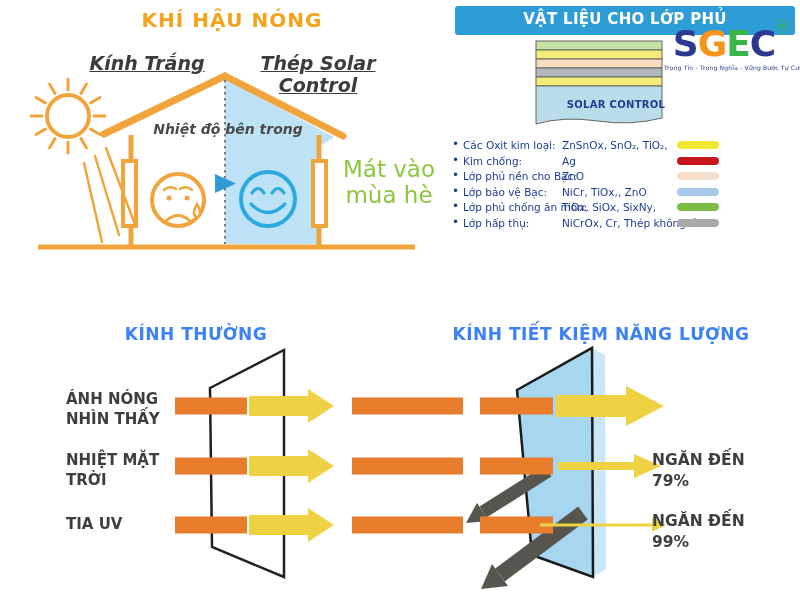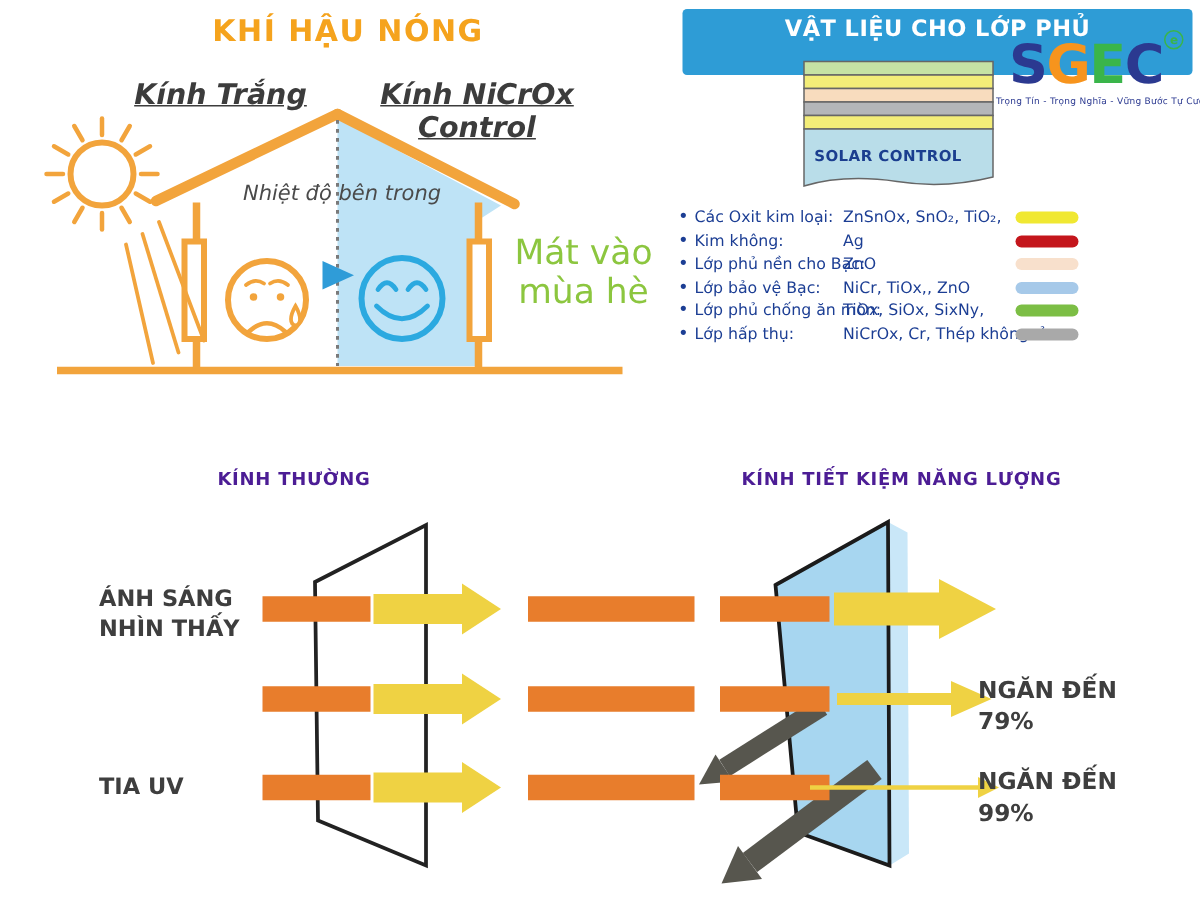--- a/index.html
+++ b/index.html
@@ -5,44 +5,44 @@
   html,body{margin:0;padding:0;background:#fff;}
   #canvas{position:relative;width:800px;height:600px;background:#fff;overflow:hidden;
           font-family:"DejaVu Sans","Liberation Sans",sans-serif;}
   .abs{position:absolute;}
   .ctr{text-align:center;}
   
   .scene-title{left:82px;top:8px;width:300px;font-size:20px;font-weight:bold;color:#F5A31D;letter-spacing:1px;}
   .glass-label{top:52px;font-size:19px;font-weight:bold;font-style:italic;color:#3C3C3C;text-decoration:underline;}
   .gl-left{left:72px;width:150px;}
   .gl-right{left:228px;width:180px;}
-  .inside-label{left:148px;top:121px;width:160px;font-size:14px;font-weight:normal;font-style:italic;color:#4A4A4A;}
+  .inside-label{left:148px;top:121px;width:160px;font-size:14px;font-weight:bold;font-style:italic;color:#4A4A4A;}
   .benefit{left:333px;top:156px;width:112px;font-size:23px;font-weight:normal;color:#8CC63F;line-height:1.15;}
   
-  .panel-header{left:455px;top:6px;width:340px;height:44px;background:#2E9CD6;border-radius:3px;
+  .panel-header{left:455px;top:6px;width:340px;height:29px;background:#2E9CD6;border-radius:3px;
                 color:#fff;font-size:15px;font-weight:bold;line-height:27px;letter-spacing:.3px;}
-  .solar-label{left:532px;top:99px;width:120px;font-size:10px;font-weight:bold;color:#1B3E8F;letter-spacing:.3px;}
+  .solar-label{left:556px;top:99px;width:120px;font-size:10px;font-weight:bold;color:#1B3E8F;letter-spacing:.3px;}
   .legend{left:452px;top:139px;width:346px;height:100px;}
   .lg-row{position:absolute;left:0;width:346px;height:14px;font-size:10.5px;color:#1C3E94;}
   .lg-bullet{position:absolute;left:0;top:-2px;font-size:12px;}
   .lg-label{position:absolute;left:11px;top:0;}
   .lg-mat{position:absolute;left:110px;top:0;}
   .lg-sw{position:absolute;left:225px;top:2px;width:42px;height:8px;border-radius:4px;}
   .sw0{background:#F0E832;} .sw1{background:#C4161C;} .sw2{background:#F8E0CC;}
   .sw3{background:#A6C9E9;} .sw4{background:#7CBE45;} .sw5{background:#A9A9A9;}
   
   .logo{left:664px;top:26px;width:134px;}
   .logo-letters{font-size:36px;font-weight:bold;line-height:1;letter-spacing:-1px;white-space:nowrap;}
   .l-s,.l-c{color:#2B3990;} .l-g{color:#F7941D;} .l-e{color:#3AB54A;}
   .logo-mark{display:inline-block;vertical-align:top;margin-top:-6px;margin-left:1px;width:11px;height:11px;
              border:1.5px solid #3AB54A;border-radius:50%;color:#3AB54A;font-size:8px;font-weight:bold;
              line-height:11px;text-align:center;letter-spacing:0;}
   .logo-tagline{font-size:6px;color:#2B3990;white-space:nowrap;margin-top:2px;letter-spacing:.2px;}
   
-  .cmp-title{top:312px;font-size:12px;font-weight:bold;color:#4c1d95;letter-spacing:.5px;}
+  .cmp-title{top:324px;font-size:17px;font-weight:bold;color:#3b82f6;letter-spacing:.5px;}
   .ct-left{left:96px;width:200px;}
   .ct-right{left:415px;width:300px;margin-left:36px;}
   .row-label{left:66px;width:110px;font-size:15px;font-weight:bold;color:#3E3E3E;line-height:1.3;}
   .res-label{left:652px;width:140px;font-size:15.5px;font-weight:bold;color:#3E3E3E;line-height:1.35;}
 </style>
 </head>
 <body>
 
 <div id="canvas">
 
@@ -105,21 +105,21 @@
     <g stroke="#2BA9E0" fill="none" stroke-linecap="round">
       <circle cx="268" cy="199" r="27" stroke-width="4"></circle>
       <path d="M252,193 Q258,184 264,193" stroke-width="3.2"></path>
       <path d="M272,193 Q278,184 284,193" stroke-width="3.2"></path>
       <path d="M251,204 Q268,221 285,204" stroke-width="3.2"></path>
     </g>
   </svg>
 
   <div class="abs ctr scene-title">KHÍ HẬU NÓNG</div>
   <div class="abs ctr glass-label gl-left">Kính Trắng</div>
-  <div class="abs ctr glass-label gl-right">Kính NiCrOx Control</div>
+  <div class="abs ctr glass-label gl-right">Thép Solar Control</div>
   <div class="abs ctr inside-label">Nhiệt độ bên trong</div>
   <div class="abs ctr benefit">
     <div>Mát vào</div>
     <div>mùa hè</div>
   </div>
 
   <div class="abs ctr panel-header">VẬT LIỆU CHO LỚP PHỦ</div>
 
   <svg class="abs" style="left:535px;top:40px" width="130" height="90" viewBox="0 0 130 90">
     <rect x="1" y="1" width="126" height="9" fill="#C6E2A4" stroke="#666"></rect>
@@ -138,21 +138,21 @@
 
   <div class="abs legend">
     <div class="lg-row" style="top:0">
       <span class="lg-bullet">•</span>
       <span class="lg-label">Các Oxit kim loại:</span>
       <span class="lg-mat">ZnSnOx, SnO₂, TiO₂,</span>
       <span class="lg-sw sw0"></span>
     </div>
     <div class="lg-row" style="top:16px">
       <span class="lg-bullet">•</span>
-      <span class="lg-label">Kim không:</span>
+      <span class="lg-label">Kim chống:</span>
       <span class="lg-mat">Ag</span>
       <span class="lg-sw sw1"></span>
     </div>
     <div class="lg-row" style="top:31px">
       <span class="lg-bullet">•</span>
       <span class="lg-label">Lớp phủ nền cho Bạc:</span>
       <span class="lg-mat">ZnO</span>
       <span class="lg-sw sw2"></span>
     </div>
     <div class="lg-row" style="top:47px">
@@ -219,22 +219,26 @@
         <polygon points="634,169 634,193 661,181"></polygon>
       <line x1="540" y1="240" x2="652" y2="240" stroke="#EFD243" stroke-width="3"></line>
       <polygon points="652,233 652,247 666,240"></polygon>
     </g>
   </svg>
 
   <div class="abs ctr cmp-title ct-left">KÍNH THƯỜNG</div>
   <div class="abs ctr cmp-title ct-right">KÍNH TIẾT KIỆM NĂNG LƯỢNG</div>
 
   <div class="abs row-label" style="top:390px">
-    <div>ÁNH SÁNG</div>
+    <div>ÁNH NÓNG</div>
     <div>NHÌN THẤY</div>
+  </div>
+  <div class="abs row-label" style="top:451px">
+    <div>NHIỆT MẶT</div>
+    <div>TRỜI</div>
   </div>
   <div class="abs row-label" style="top:515px">
     <div>TIA UV</div>
   </div>
 
   <div class="abs res-label" style="top:450px">
     <div>NGĂN ĐẾN</div>
     <div>79%</div>
   </div>
   <div class="abs res-label" style="top:511px">

